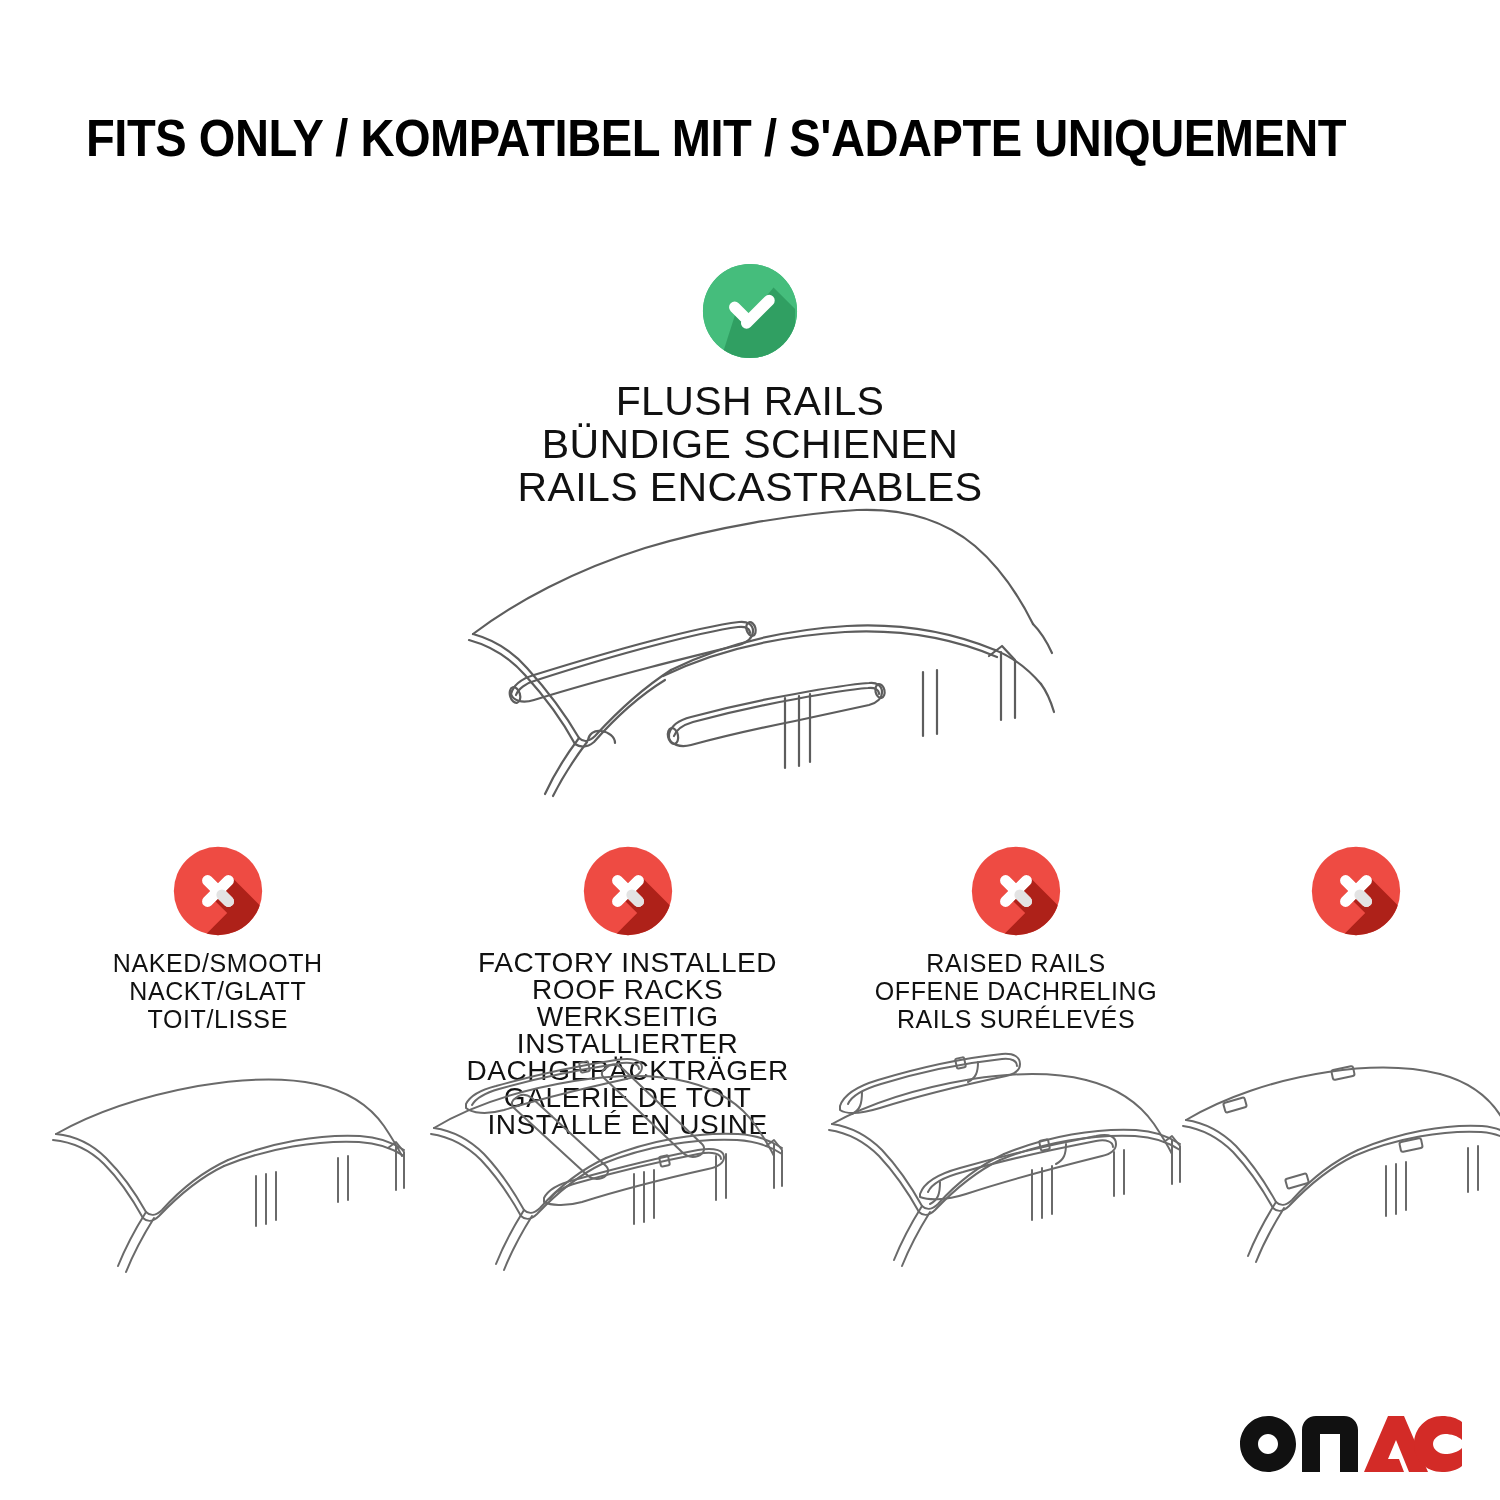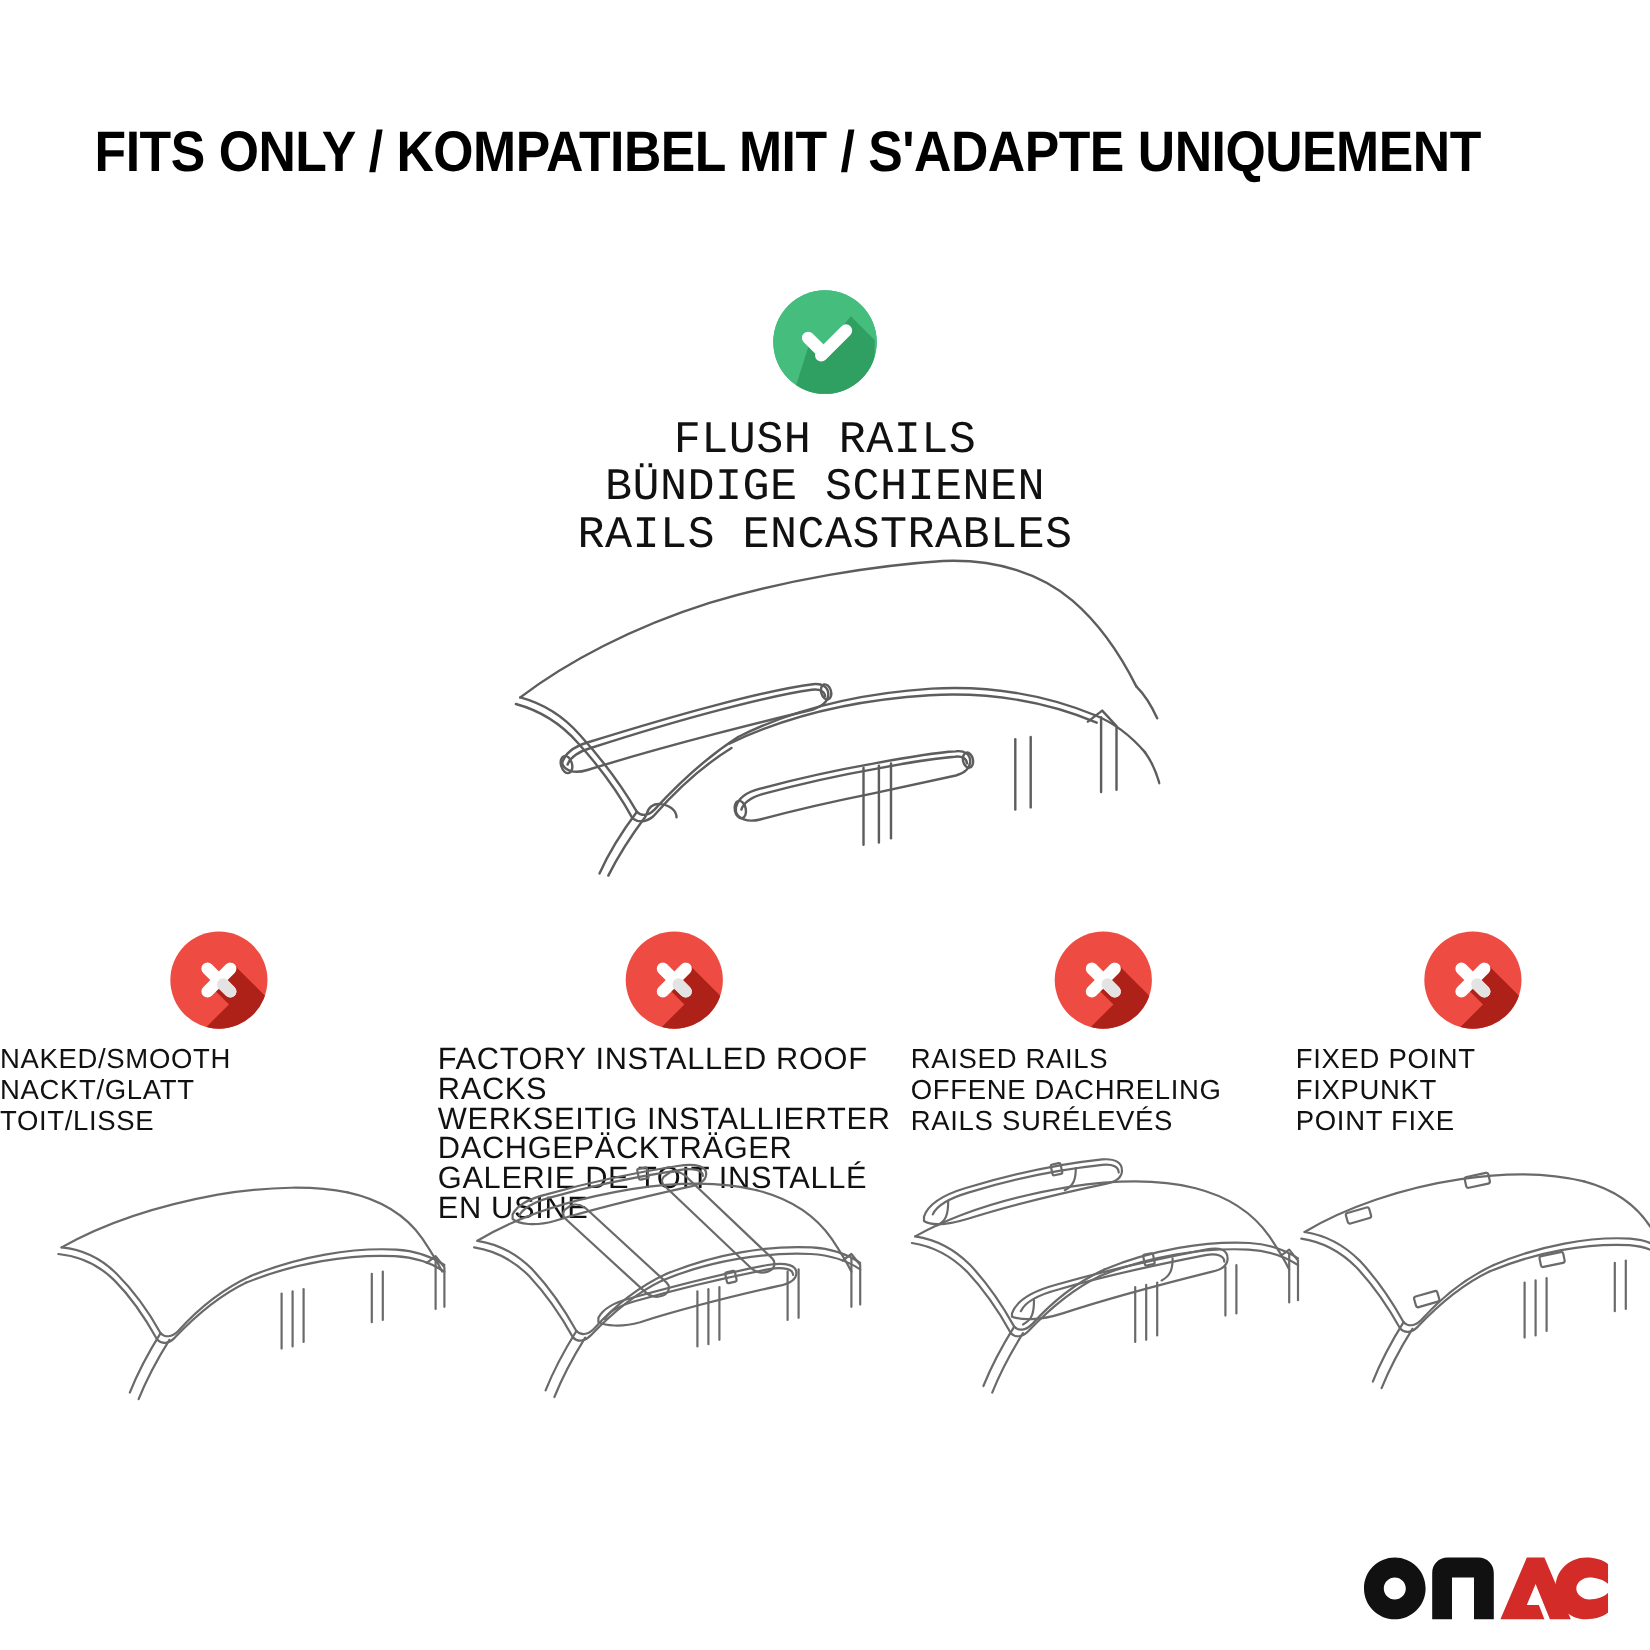--- a/index.html
+++ b/index.html
@@ -51,21 +51,20 @@
   .check-badge svg, .x-badge svg { display: block; width: 100%; height: 100%; }
 
   #approved-title {
     margin-top: 20px;
     font-size: 41px;
     line-height: 43px;
     font-weight: 300;
     letter-spacing: 0.4px;
     color: #111111;
     white-space: pre-line;
-    font-family: Liberation Mono, monospace;
   }
 
   #approved-art {
     position: absolute;
     left: 455px;
     top: 498px;
     width: 600px;
     height: 300px;
   }
   #approved-art svg { width: 100%; height: 100%; display: block; }
@@ -74,21 +73,22 @@
   #rejected-row {
     position: absolute;
     left: 0;
     top: 845px;
     width: 1500px;
     display: flex;
     align-items: flex-start;
   }
   .reject-col {
     position: relative;
-    text-align: left;
+    text-align: center;
+    padding-left: 40px;
   }
   .reject-col.c0 { width: 398px; }
   .reject-col.c1 { width: 430px; }
   .reject-col.c2 { width: 350px; }
   .reject-col.c3 { width: 322px; }
 
   .x-badge {
     width: 92px;
     height: 92px;
     margin: 0 auto;
@@ -298,23 +298,20 @@
         <g clip-path="url(#xc3)">
           <path d="M62 32 L100 70 L100 100 L34 100 L60 74 L40 54 Z" fill="#a81d16" opacity="0.92"></path>
         </g>
         <g clip-path="url(#xc3)">
           <rect x="28" y="44" width="44" height="12" rx="6" transform="rotate(45 50 50)" fill="#ffffff"></rect>
           <rect x="28" y="44" width="44" height="12" rx="6" transform="rotate(-45 50 50)" fill="#ffffff"></rect>
           <rect x="50" y="44" width="22" height="12" rx="6" transform="rotate(45 50 50)" fill="#e3e3e3"></rect>
         </g>
       </svg>
     </div>
-    <div class="reject-label">FIXED POINT
-FIXPUNKT
-POINT FIXE</div>
   </div>
 
 </div>
 
 <div id="art-row">
 
   <div class="art-cell a0">
     <svg viewBox="0 0 375 250" xmlns="http://www.w3.org/2000/svg">
       <g fill="none" stroke="#6a6a6a" stroke-width="2" stroke-linecap="round" stroke-linejoin="round">
         <path d="M8 86 C45 65 95 48 150 38 C198 30 240 30 268 36"></path>

